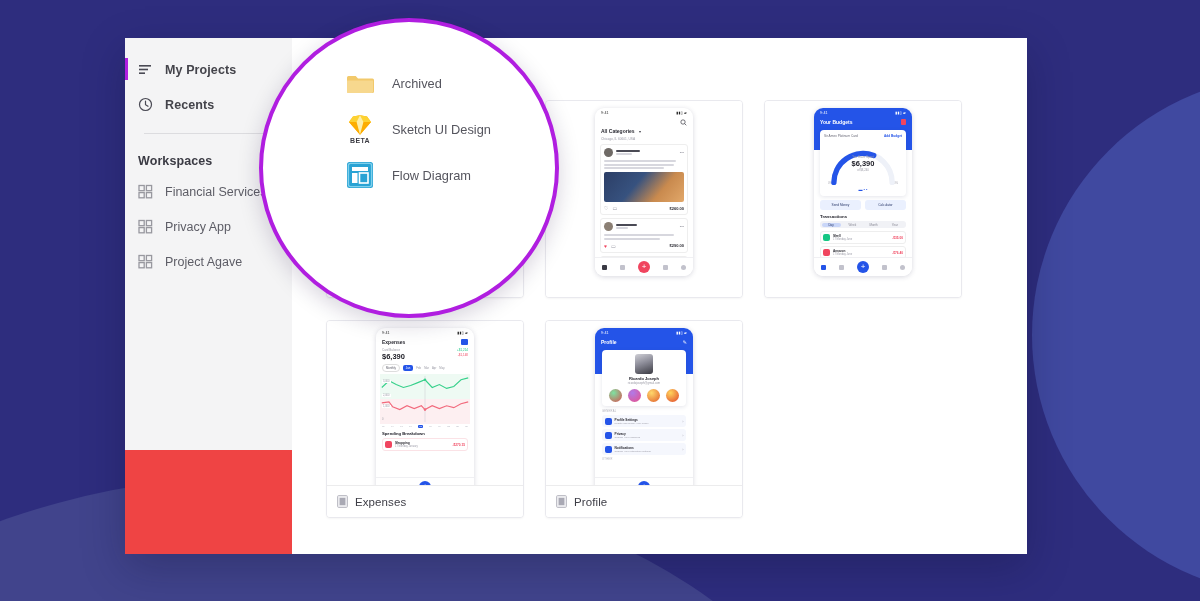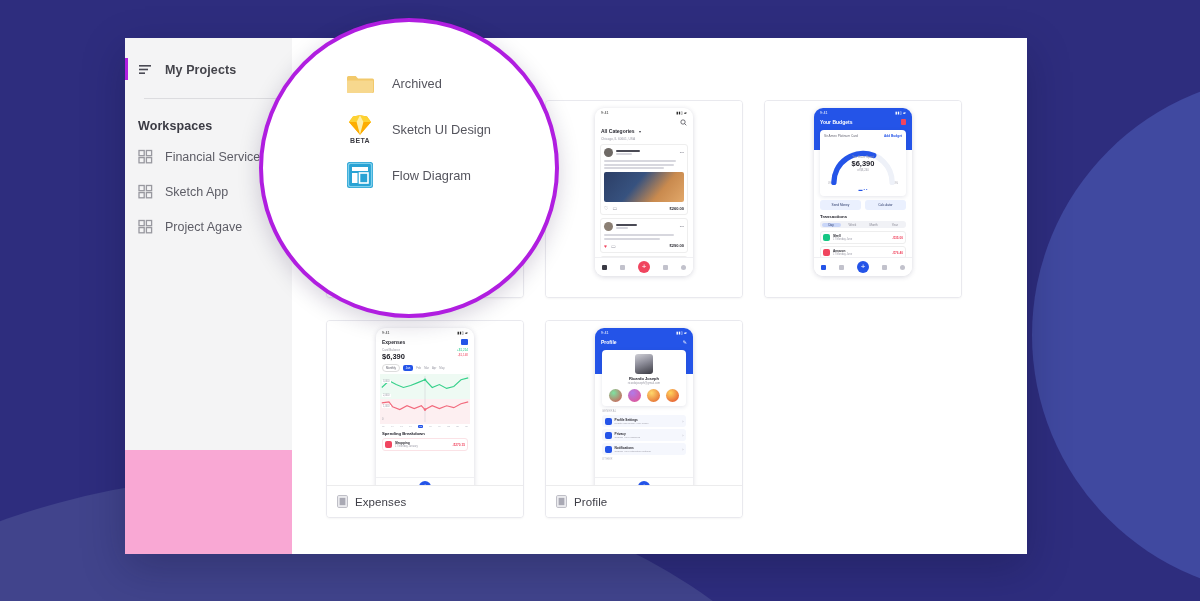--- a/index.html
+++ b/index.html
@@ -19,21 +19,21 @@
   }
   .bg-circle-bl {
     position: absolute; left: -300px; top: 474px;
     width: 1160px; height: 760px; border-radius: 50%;
     background: #41448c;
   }
   
   .app-window {
     position: absolute; left: 125px; top: 38px;
     width: 902px; height: 516px;
-    background: #f9a8d4;
+    background: #ef4444;
     box-shadow: 0 14px 40px rgba(16,16,50,.28);
   }
   .sidebar {
     position: absolute; left: 0; top: 0;
     width: 167px; height: 412px;
     background: #f4f4f5;
   }
   .side-top { padding-top: 14px; }
   .side-row {
     position: relative; display: flex; align-items: center;
@@ -175,20 +175,29 @@
           <span class="icn">
             <svg viewBox="0 0 15 15" width="15" height="15">
               <rect x="1" y="3" width="12" height="1.6" fill="#4a4a54"></rect>
               <rect x="1" y="6.7" width="9" height="1.6" fill="#4a4a54"></rect>
               <rect x="1" y="10.4" width="6" height="1.6" fill="#4a4a54"></rect>
             </svg>
           </span>
           <span class="lbl">My Projects</span>
         </div>
 
+        <div class="side-row">
+          <span class="icn">
+            <svg viewBox="0 0 15 15" width="15" height="15">
+              <circle cx="7.5" cy="7.5" r="6" fill="none" stroke="#4a4a54" stroke-width="1.2"></circle>
+              <path d="M7.5 4.2 V7.7 L10 9.3" fill="none" stroke="#4a4a54" stroke-width="1.2" stroke-linecap="round"></path>
+            </svg>
+          </span>
+          <span class="lbl">Recents</span>
+        </div>
       </div>
 
       <div class="divider"></div>
 
       <div class="sec-title">Workspaces</div>
 
       <div>
         <div class="ws-row">
           <span class="icn">
             <svg viewBox="0 0 15 15" width="15" height="15">
@@ -202,21 +211,21 @@
         </div>
         <div class="ws-row">
           <span class="icn">
             <svg viewBox="0 0 15 15" width="15" height="15">
               <rect x="1" y="1.5" width="5.2" height="5.2" fill="none" stroke="#98989f" stroke-width="1.3"></rect>
               <rect x="8.4" y="1.5" width="5.2" height="5.2" fill="none" stroke="#98989f" stroke-width="1.3"></rect>
               <rect x="1" y="8.6" width="5.2" height="5.2" fill="none" stroke="#98989f" stroke-width="1.3"></rect>
               <rect x="8.4" y="8.6" width="5.2" height="5.2" fill="none" stroke="#98989f" stroke-width="1.3"></rect>
             </svg>
           </span>
-          <span class="lbl">Sketch App</span>
+          <span class="lbl">Privacy App</span>
         </div>
         <div class="ws-row">
           <span class="icn">
             <svg viewBox="0 0 15 15" width="15" height="15">
               <rect x="1" y="1.5" width="5.2" height="5.2" fill="none" stroke="#98989f" stroke-width="1.3"></rect>
               <rect x="8.4" y="1.5" width="5.2" height="5.2" fill="none" stroke="#98989f" stroke-width="1.3"></rect>
               <rect x="1" y="8.6" width="5.2" height="5.2" fill="none" stroke="#98989f" stroke-width="1.3"></rect>
               <rect x="8.4" y="8.6" width="5.2" height="5.2" fill="none" stroke="#98989f" stroke-width="1.3"></rect>
             </svg>
           </span>

